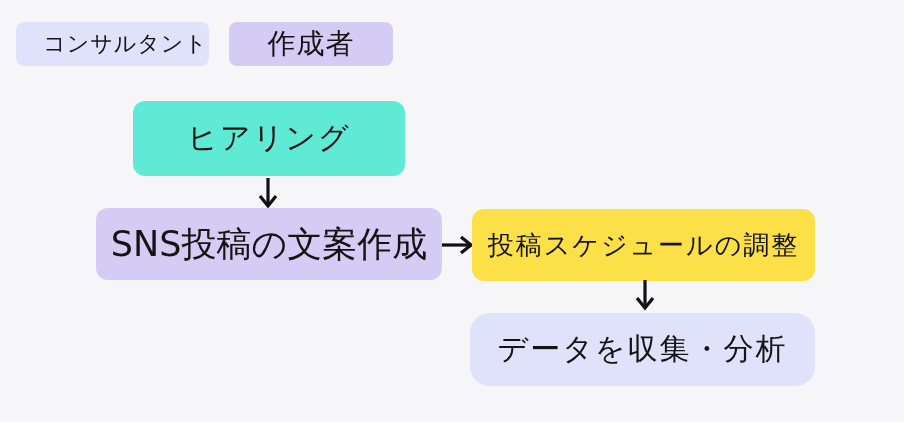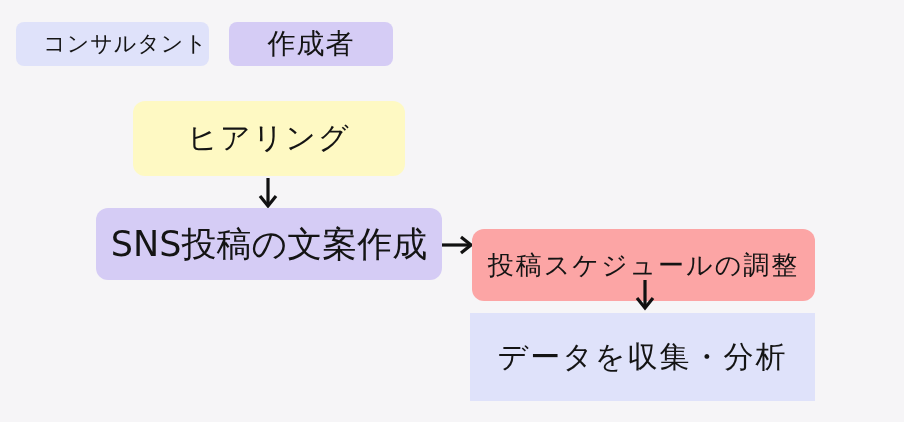--- a/index.html
+++ b/index.html
@@ -38,60 +38,60 @@
   }
   .node-sns-draft {
     left: 96px; top: 208px; width: 346px; height: 72px;
     border-radius: 12px; font-size: 35px; letter-spacing: 0px;
   }
   .node-schedule {
     left: 472px; top: 209px; width: 343px; height: 72px;
     border-radius: 12px; font-size: 26px; letter-spacing: 2px;
   }
   .node-data-analysis {
-    left: 470px; top: 313px; width: 345px; height: 88px;
-    border-radius: 0; font-size: 30px; letter-spacing: 2px; text-align: center;
+    left: 470px; top: 313px; width: 345px; height: 73px;
+    border-radius: 20px; font-size: 30px; letter-spacing: 2px; text-align: center;
   }
   .edge {
     position: absolute;
     line-height: 0;
   }
   .edge-1 { left: 254px; top: 177px; }
   .edge-2 { left: 441px; top: 231px; }
   .edge-3 { left: 631px; top: 279px; }
   .edge svg { display: block; }
 </style>
 </head>
 <body>
 
 <div class="stage">
 
   <div class="node node-legend-consultant" style="background: rgb(223, 226, 250); color: rgb(20, 20, 20); padding-left: 26px;">コンサルタント</div>
 
   <div class="node node-legend-creator" style="background: rgb(213, 204, 245); color: rgb(20, 20, 20);">作成者</div>
 
-  <div class="node node-hearing" style="background: #fef9c3; color: rgb(20, 20, 20);">ヒアリング</div>
+  <div class="node node-hearing" style="background: #5eead4; color: rgb(20, 20, 20);">ヒアリング</div>
 
   <div class="edge edge-1">
     <svg width="28" height="32" viewBox="0 0 28 32">
       <line x1="14" y1="1" x2="14" y2="27" stroke="#111111" stroke-width="3.2"></line>
       <polyline points="6,19 14,29 22,19" fill="none" stroke="#111111" stroke-width="3.2"></polyline>
     </svg>
   </div>
 
   <div class="node node-sns-draft" style="background: rgb(213, 204, 245); color: rgb(20, 20, 20);">SNS投稿の文案作成</div>
 
   <div class="edge edge-2">
     <svg width="32" height="28" viewBox="0 0 32 28">
       <line x1="1" y1="14" x2="28" y2="14" stroke="#111111" stroke-width="3.2"></line>
       <polyline points="20,6 30,14 20,22" fill="none" stroke="#111111" stroke-width="3.2"></polyline>
     </svg>
   </div>
 
-  <div class="node node-schedule" style="background: #fca5a5; color: rgb(20, 20, 20); margin-top: 20px;">投稿スケジュールの調整</div>
+  <div class="node node-schedule" style="background: #fde047; color: rgb(20, 20, 20);">投稿スケジュールの調整</div>
 
   <div class="edge edge-3">
     <svg width="28" height="32" viewBox="0 0 28 32">
       <line x1="14" y1="1" x2="14" y2="27" stroke="#111111" stroke-width="3.2"></line>
       <polyline points="6,19 14,29 22,19" fill="none" stroke="#111111" stroke-width="3.2"></polyline>
     </svg>
   </div>
 
   <div class="node node-data-analysis" style="background: rgb(223, 226, 250); color: rgb(20, 20, 20);">データを収集・分析</div>
 

